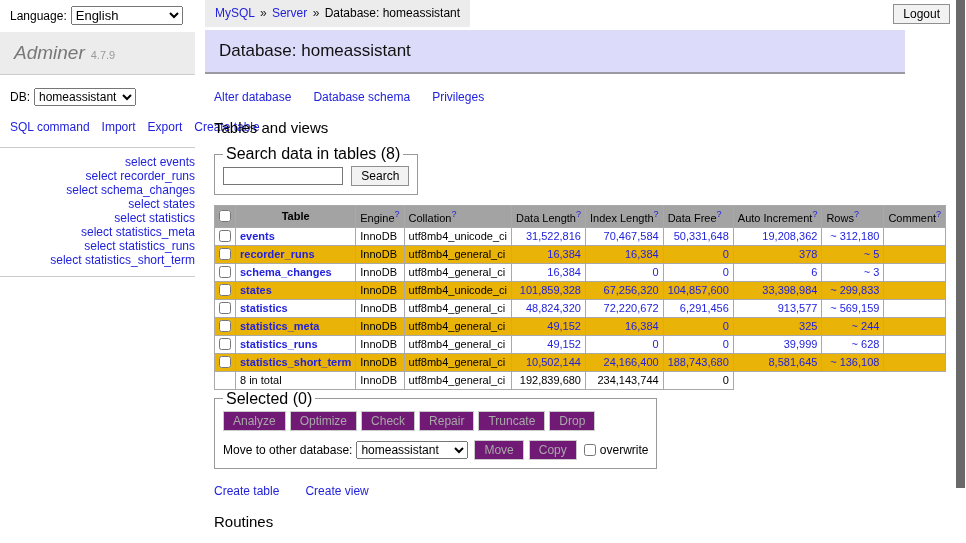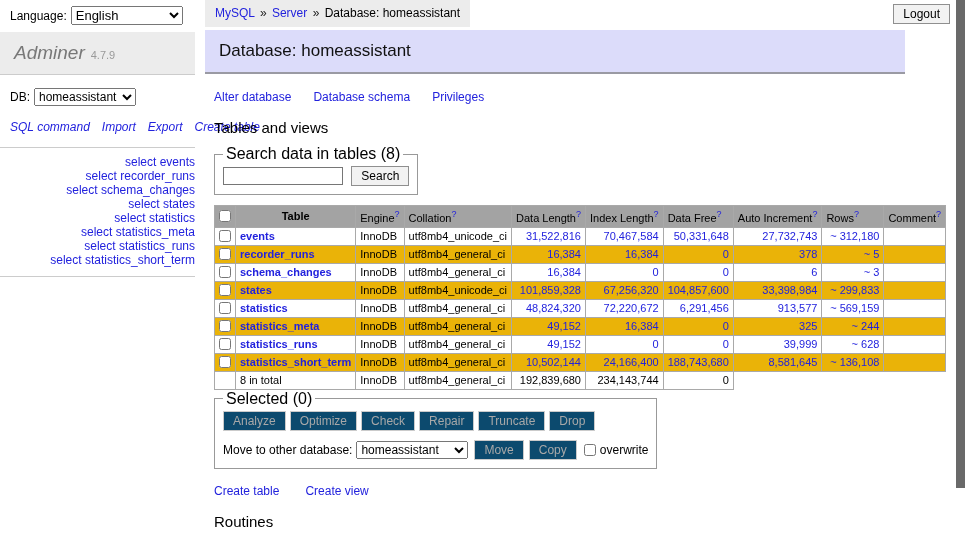--- a/index.html
+++ b/index.html
@@ -17,21 +17,21 @@
   .lang-row select { width:112px; margin-left:4px; font-size:13px; }
   h1.adminer {
     margin:7px 0 0 0; background:#ececec; border-bottom:1px solid #ccc;
     padding:10px 0 10px 14px; font-size:19px; font-weight:normal;
     font-style:italic; color:#787878;
   }
   h1.adminer .version { font-size:11px; font-style:normal; color:#9a9a9a; margin-left:6px; }
   .db-row { margin:13px 0 0 10px; }
   .db-row select { width:102px; margin-left:4px; font-size:12px; }
   .side-actions { margin:13px 0 0 10px; width:172px; line-height:1.45; }
-  .side-actions a { margin-right:12px; white-space:nowrap;font-style:italic; }
+  .side-actions a { margin-right:12px; white-space:nowrap; }
   .table-links {
     margin-top:11px; border-top:1px solid #ccc; border-bottom:1px solid #ccc;
     padding:7px 0 9px 10px;
   }
   .table-links a { display:block; line-height:14px;text-align:right; }
 
   
   .main { position:absolute; left:205px; top:0; width:700px; }
   .breadcrumb { display:inline-block; background:#ececec; padding:6px 10px 7px 10px; }
   .breadcrumb .sep { color:#222; margin:0 2px; }
@@ -43,21 +43,21 @@
   .db-links a { margin-right:22px; }
   h3.section { font-size:15px; font-weight:normal; margin:15px 0 9px 9px; color:#000; }
   fieldset { display:inline-block; margin:0 0 0 9px; border:1px solid #999; padding:3px 8px 8px 8px; }
   legend { font-size:16px; padding:0 3px; }
   .search-input { width:120px; height:18px; border:1px solid #767676; font-size:12px; }
   button {
     font-family:"Liberation Sans", sans-serif; font-size:12px;
     background:#f2f2f2; border:1px solid #8f8f8f; border-radius:0;
     padding:2px 9px; color:#000;
   }
-  button:disabled { color:#a8a8a8; border-color:#cbcbcb; background:#0c4a6e; }
+  button:disabled { color:#a8a8a8; border-color:#cbcbcb; background:#701a75; }
   .search-fs button { margin-left:5px; }
 
   
   table.tables { border-collapse:collapse; margin:10px 0 0 9px; font-size:11px; }
   .tables th, .tables td {
     border:1px solid #a9a9a9; padding:2px 4px; white-space:nowrap;
     height:18px; line-height:13px;
   }
   .tables th { background:#a3a3a3; font-weight:normal; text-align:left; }
   .tables th.th-table { font-weight:bold; text-align:center; min-width:118px; }
@@ -160,21 +160,21 @@
     </thead>
     <tbody id="rows-body">
         <tr>
           <td class="cb"><input type="checkbox" style=""></td>
           <td class="tname"><a href="#">events</a></td>
           <td>InnoDB</td>
           <td>utf8mb4_unicode_ci</td>
           <td class="num"><a href="#">31,522,816</a></td>
           <td class="num"><a href="#">70,467,584</a></td>
           <td class="num"><a href="#">50,331,648</a></td>
-          <td class="num"><a href="#">27,732,743</a></td>
+          <td class="num"><a href="#">19,208,362</a></td>
           <td class="num"><a href="#">~ 312,180</a></td>
           <td></td>
         </tr>
         <tr class="stripe">
           <td class="cb"><input type="checkbox" style=""></td>
           <td class="tname"><a href="#">recorder_runs</a></td>
           <td>InnoDB</td>
           <td>utf8mb4_general_ci</td>
           <td class="num"><a href="#">16,384</a></td>
           <td class="num"><a href="#">16,384</a></td>

